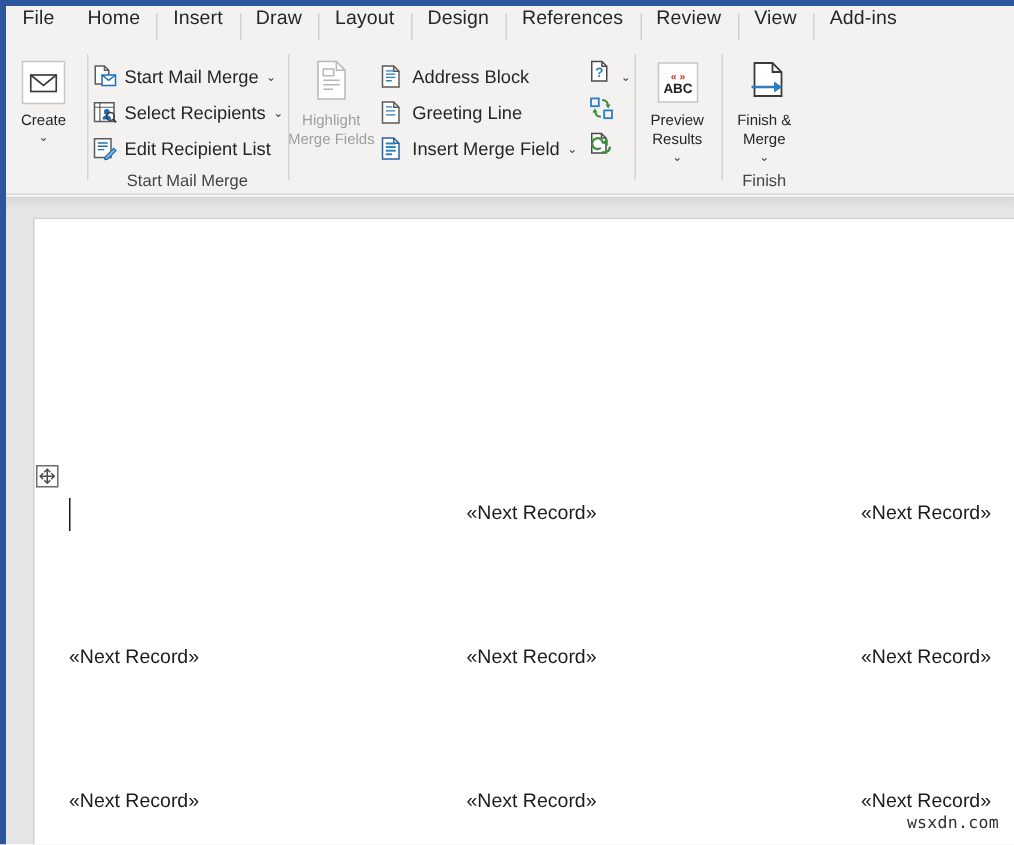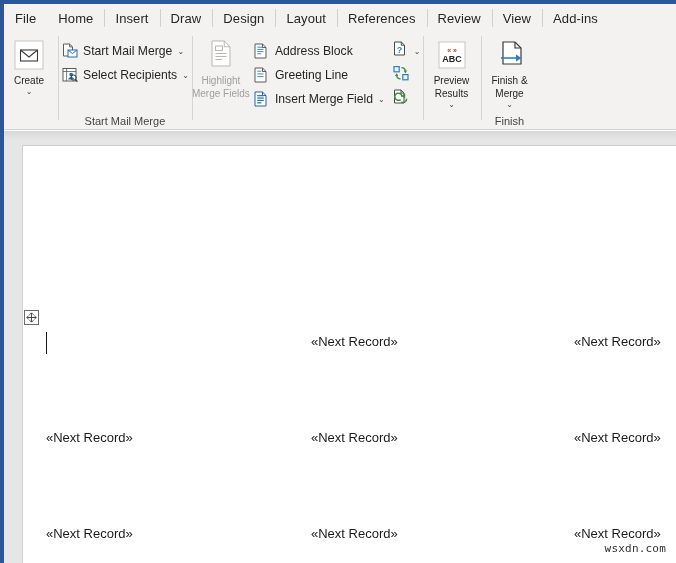--- a/index.html
+++ b/index.html
@@ -40,21 +40,21 @@
     background: #f3f2f1;
     display: flex;
     align-items: center;
     padding-left: 4px;
     white-space: nowrap;
   }
   .tab {
     position: relative;
     height: 28px;
     display: flex;
-    align-items: center;
+    align-items: flex-start;
     padding: 0 11px;
     font-size: 13px;
     color: #262626;
     letter-spacing: 0.1px;
   }
   .tab.sep::before {
     content: "";
     position: absolute;
     left: 0; top: 5px;
     width: 1px; height: 18px;
@@ -265,24 +265,24 @@
       <div class="tab">
         <span>Home</span>
       </div>
       <div class="tab sep">
         <span>Insert</span>
       </div>
       <div class="tab sep">
         <span>Draw</span>
       </div>
       <div class="tab sep">
+        <span>Layout</span>
+      </div>
+      <div class="tab sep">
         <span>Design</span>
-      </div>
-      <div class="tab sep">
-        <span>Layout</span>
       </div>
       <div class="tab sep">
         <span>References</span>
       </div>
       <div class="tab sep">
         <span>Review</span>
       </div>
       <div class="tab sep">
         <span>View</span>
       </div>
@@ -332,20 +332,32 @@
                     <line x1="4.6" y1="1.5" x2="4.6" y2="14" stroke="#5b5b5b" stroke-width="0.8"></line>
                     <circle cx="9.2" cy="7.6" r="1.9" fill="#1c6fb5"></circle>
                     <path d="M6.3 12.6c0-1.7 1.3-2.7 2.9-2.7s2.9 1 2.9 2.7z" fill="#1c6fb5"></path>
                     <circle cx="11.6" cy="10.6" r="2.6" fill="none" stroke="#3a3a3a" stroke-width="1"></circle>
                     <line x1="13.4" y1="12.5" x2="15.4" y2="14.6" stroke="#3a3a3a" stroke-width="1.3"></line>
                   </svg>
                 </span>
                 <span class="slabel">Select Recipients</span>
                 <span class="schev">⌄</span>
               </div>
+              <div class="smallbtn">
+                <span class="sicon">
+                  <svg width="16" height="16" viewBox="0 0 16 16">
+                    <rect x="1" y="1.5" width="11" height="12.5" fill="#ffffff" stroke="#5b5b5b" stroke-width="1"></rect>
+                    <line x1="3.2" y1="4.3" x2="9.8" y2="4.3" stroke="#1c6fb5" stroke-width="0.9"></line>
+                    <line x1="3.2" y1="6.5" x2="9.8" y2="6.5" stroke="#1c6fb5" stroke-width="0.9"></line>
+                    <line x1="3.2" y1="8.7" x2="7.5" y2="8.7" stroke="#1c6fb5" stroke-width="0.9"></line>
+                    <path d="M8.2 13.6 L13.8 7.9 L15.3 9.4 L9.7 15.1 L7.9 15.4 Z" fill="#7ab6e8" stroke="#2a6fa8" stroke-width="0.9"></path>
+                  </svg>
+                </span>
+                <span class="slabel">Edit Recipient List</span>
+              </div>
             </div>
           </div>
           <div class="group-label">Start Mail Merge</div>
         </div>
         <div class="group">
           <div class="group-body">
             <div class="bigbtn disabled">
               <div class="bicon">
                 <svg width="30" height="32" viewBox="0 0 30 32">
                   <path d="M6 2 H18.240000000000002 L24 7.76 V27 H6 Z" fill="#ffffff" stroke="#b9b7b5" stroke-width="1"></path>

